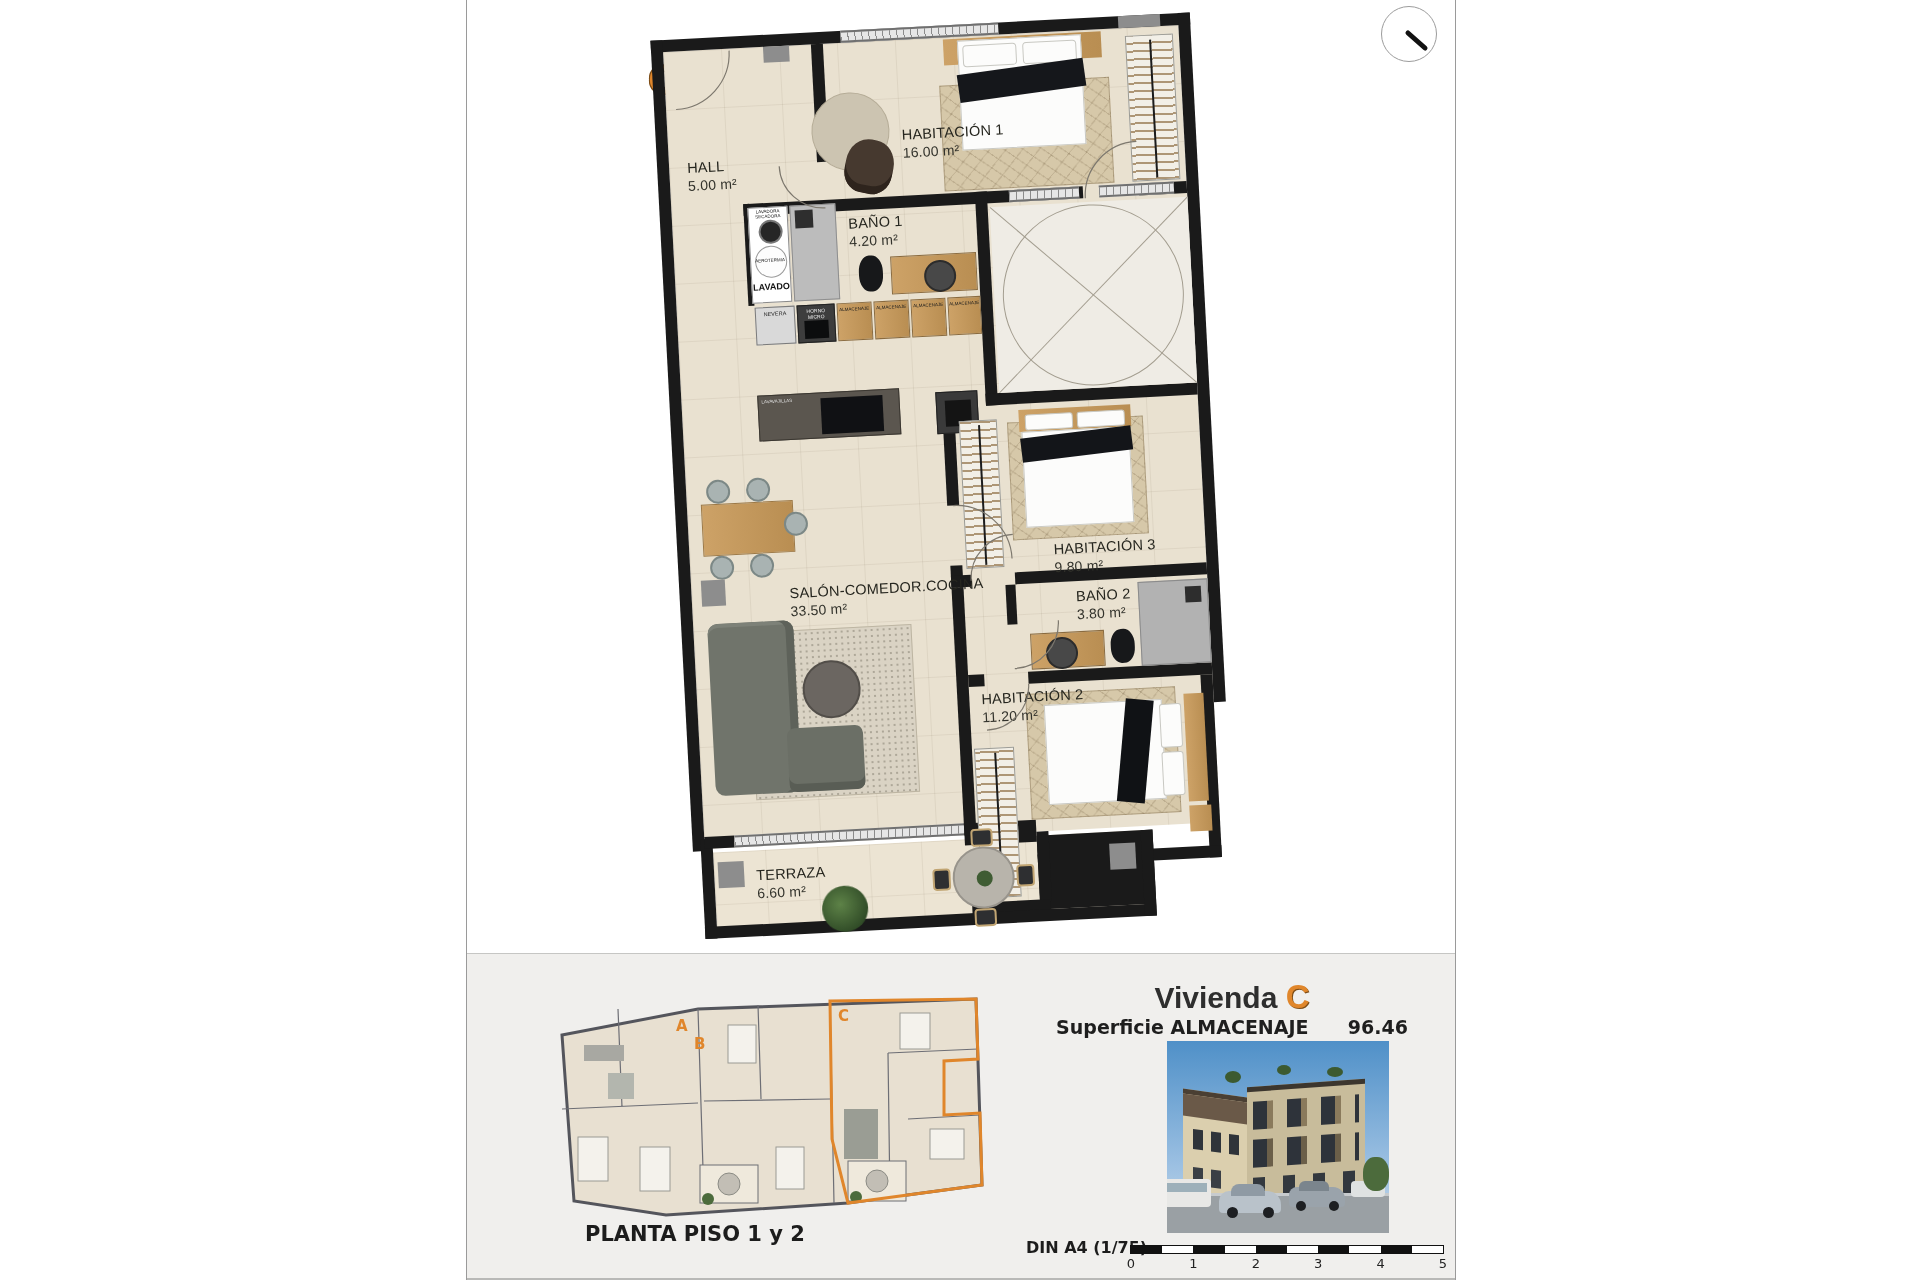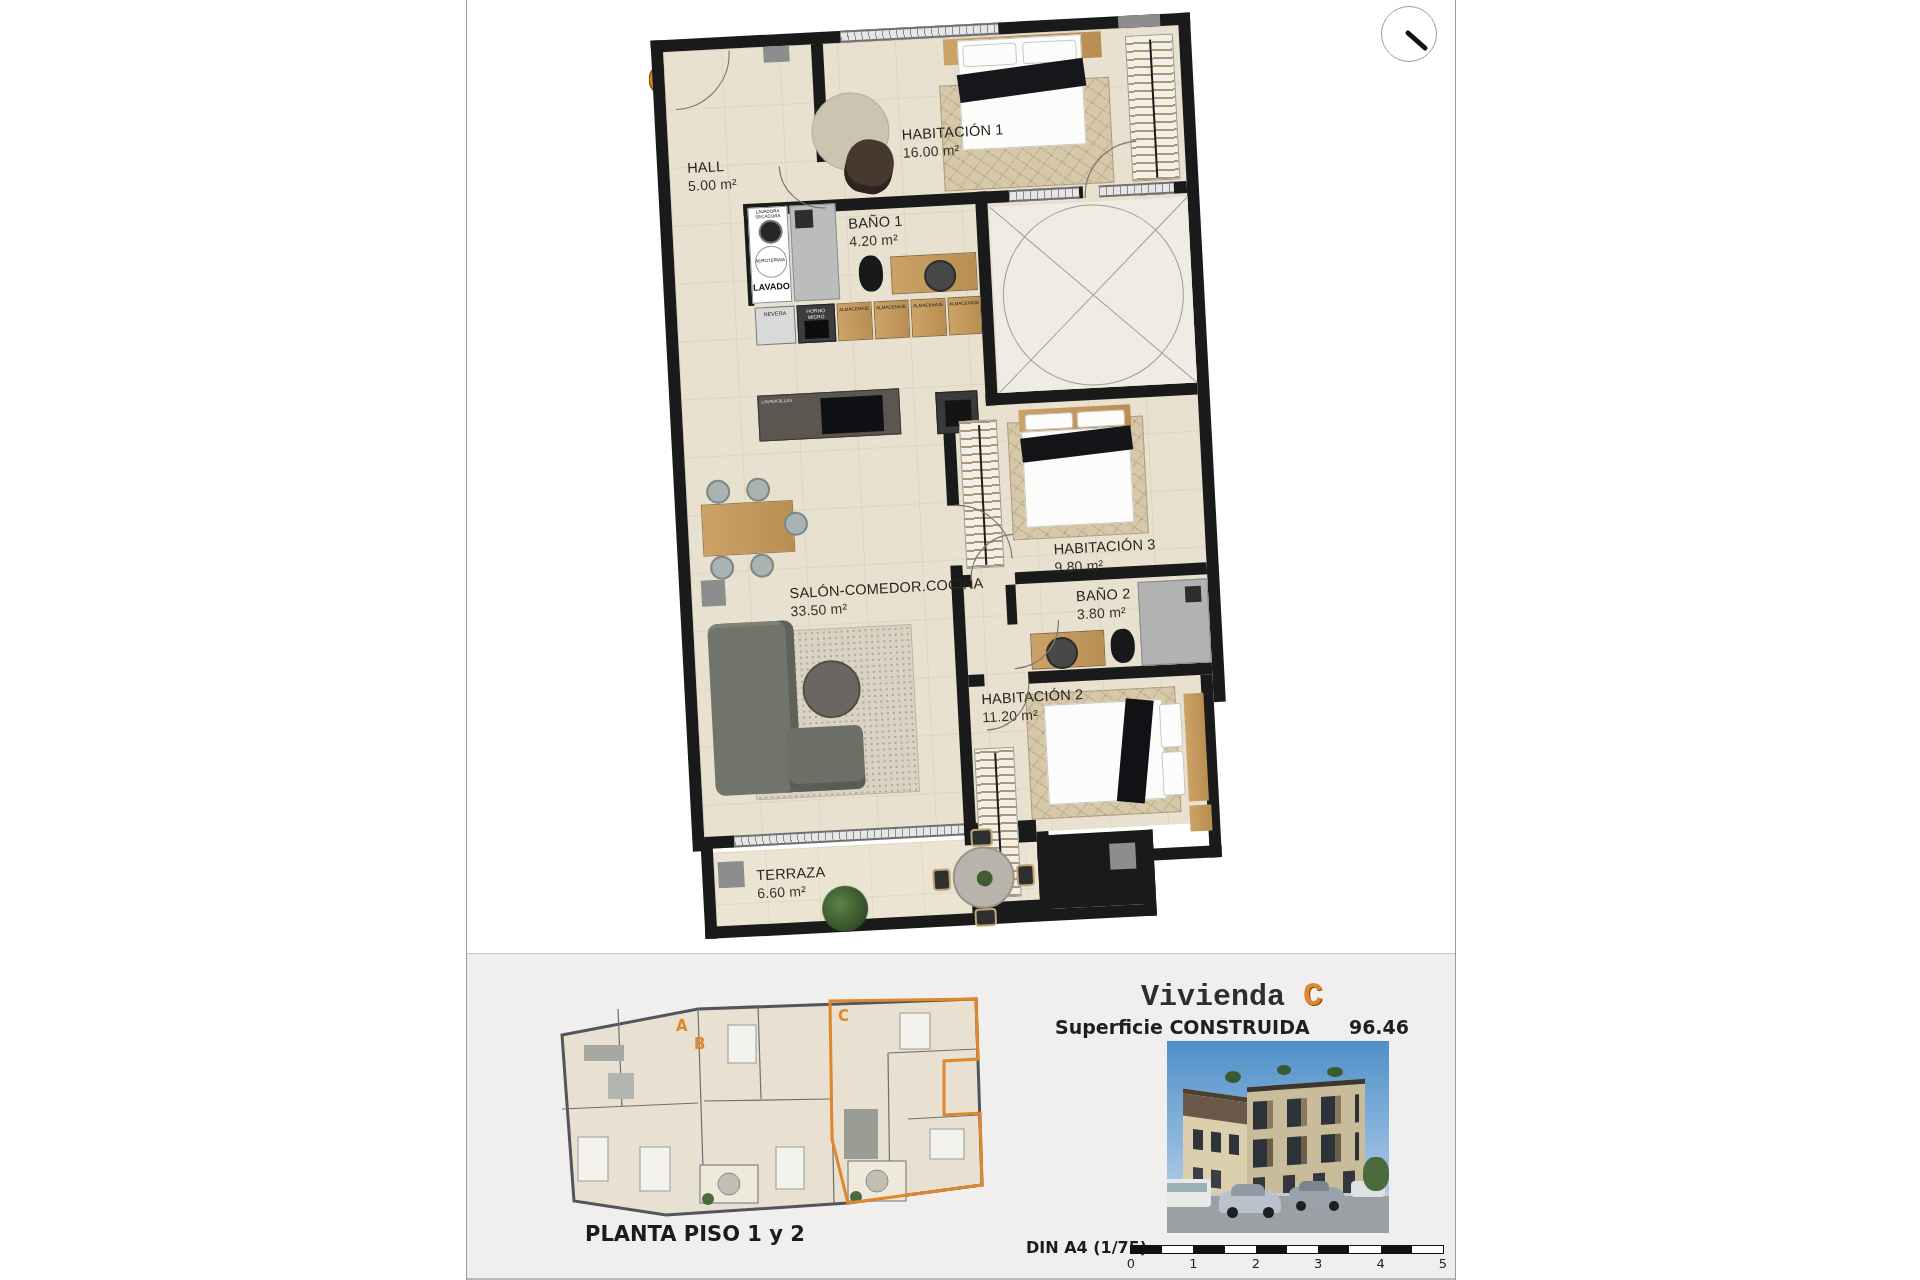--- a/index.html
+++ b/index.html
@@ -287,26 +287,26 @@
         <circle cx="308" cy="208" r="6" fill="#4c6b3c"></circle>
     </g>
     <path d="M282,12 L428,10 L430,70 L396,72 L396,126 L432,124 L434,196 L300,214 L284,150 Z" fill="none" stroke="#e0862b" stroke-width="3"></path>
     <text x="128" y="42" font-family="DejaVu Sans" font-size="15" font-weight="bold" fill="#e0862b">A</text>
     <text x="146" y="60" font-family="DejaVu Sans" font-size="15" font-weight="bold" fill="#e0862b">B</text>
     <text x="290" y="32" font-family="DejaVu Sans" font-size="15" font-weight="bold" fill="#e0862b">C</text>
   </svg>
 
   <div class="abs" style="left:118px;top:268px;font-family:'DejaVu Sans',sans-serif;font-weight:bold;font-size:21px;color:#1c1c1c;">PLANTA PISO 1 y 2</div>
 
-  <div class="abs" style="left:600px;top:24px;width:330px;text-align:center;font-family:Liberation Mono, monospace;font-weight:bold;font-size:30px;color:#2e2e2e;">
+  <div class="abs" style="left:600px;top:24px;width:330px;text-align:center;font-family:Liberation Sans, sans-serif;font-weight:bold;font-size:30px;color:#2e2e2e;">
     <span>Vivienda</span>
     <span style="color:#e0862b;font-size:33px;text-shadow:1px 1px 0 #7c4c16;">C</span>
   </div>
   <div class="abs" style="left:580px;top:62px;width:370px;text-align:center;font-family:'DejaVu Sans',sans-serif;font-weight:bold;font-size:19px;color:#1e1e1e;">
-    <span>Superficie CONSTRUIDA</span>
+    <span>Superficie ALMACENAJE</span>
     <span style="display:inline-block;width:26px;"></span>
     <span>96.46 m²</span>
   </div>
 
   <div class="abs" style="left:700px;top:87px;width:222px;height:192px;overflow:hidden;background:linear-gradient(180deg,#4f90c8,#9cc0e2 65%,#c9dae9);">
     <div class="abs" style="left:16px;top:52px;width:64px;height:124px;background:#dbcfae;transform:skewY(8deg);border-top:5px solid #4a3f33;">
       <div class="abs" style="left:0;top:0;width:100%;height:22px;background:#6a5948;"></div>
       <div class="abs" style="left:10px;top:34px;width:10px;height:20px;background:#2f343a;"></div>
       <div class="abs" style="left:28px;top:34px;width:10px;height:20px;background:#2f343a;"></div>
       <div class="abs" style="left:46px;top:34px;width:10px;height:20px;background:#2f343a;"></div>

